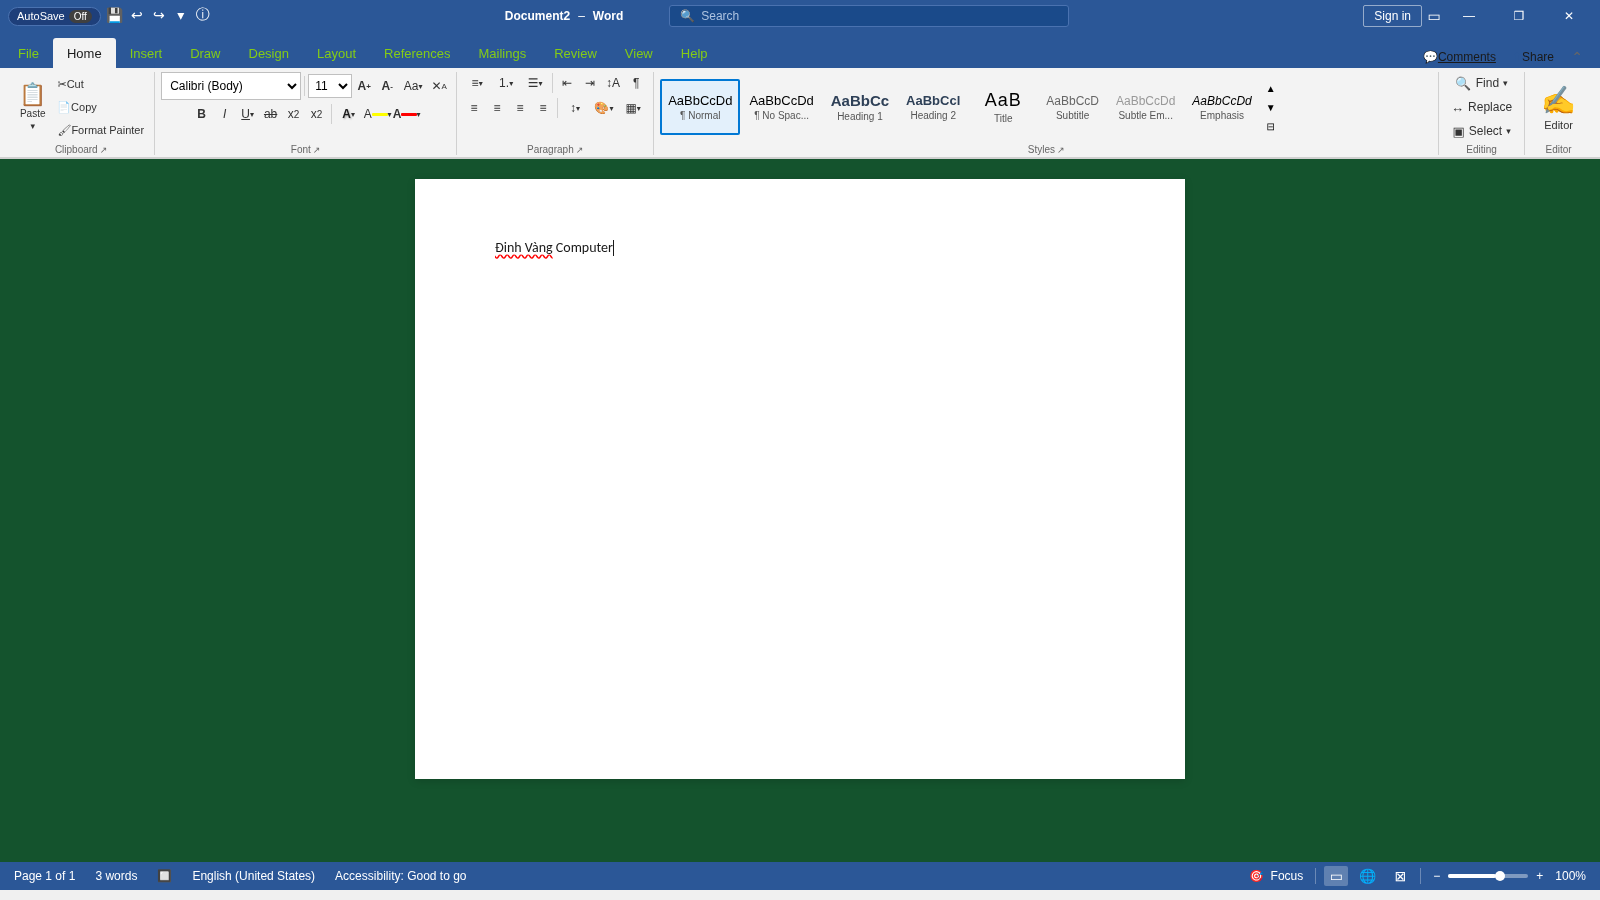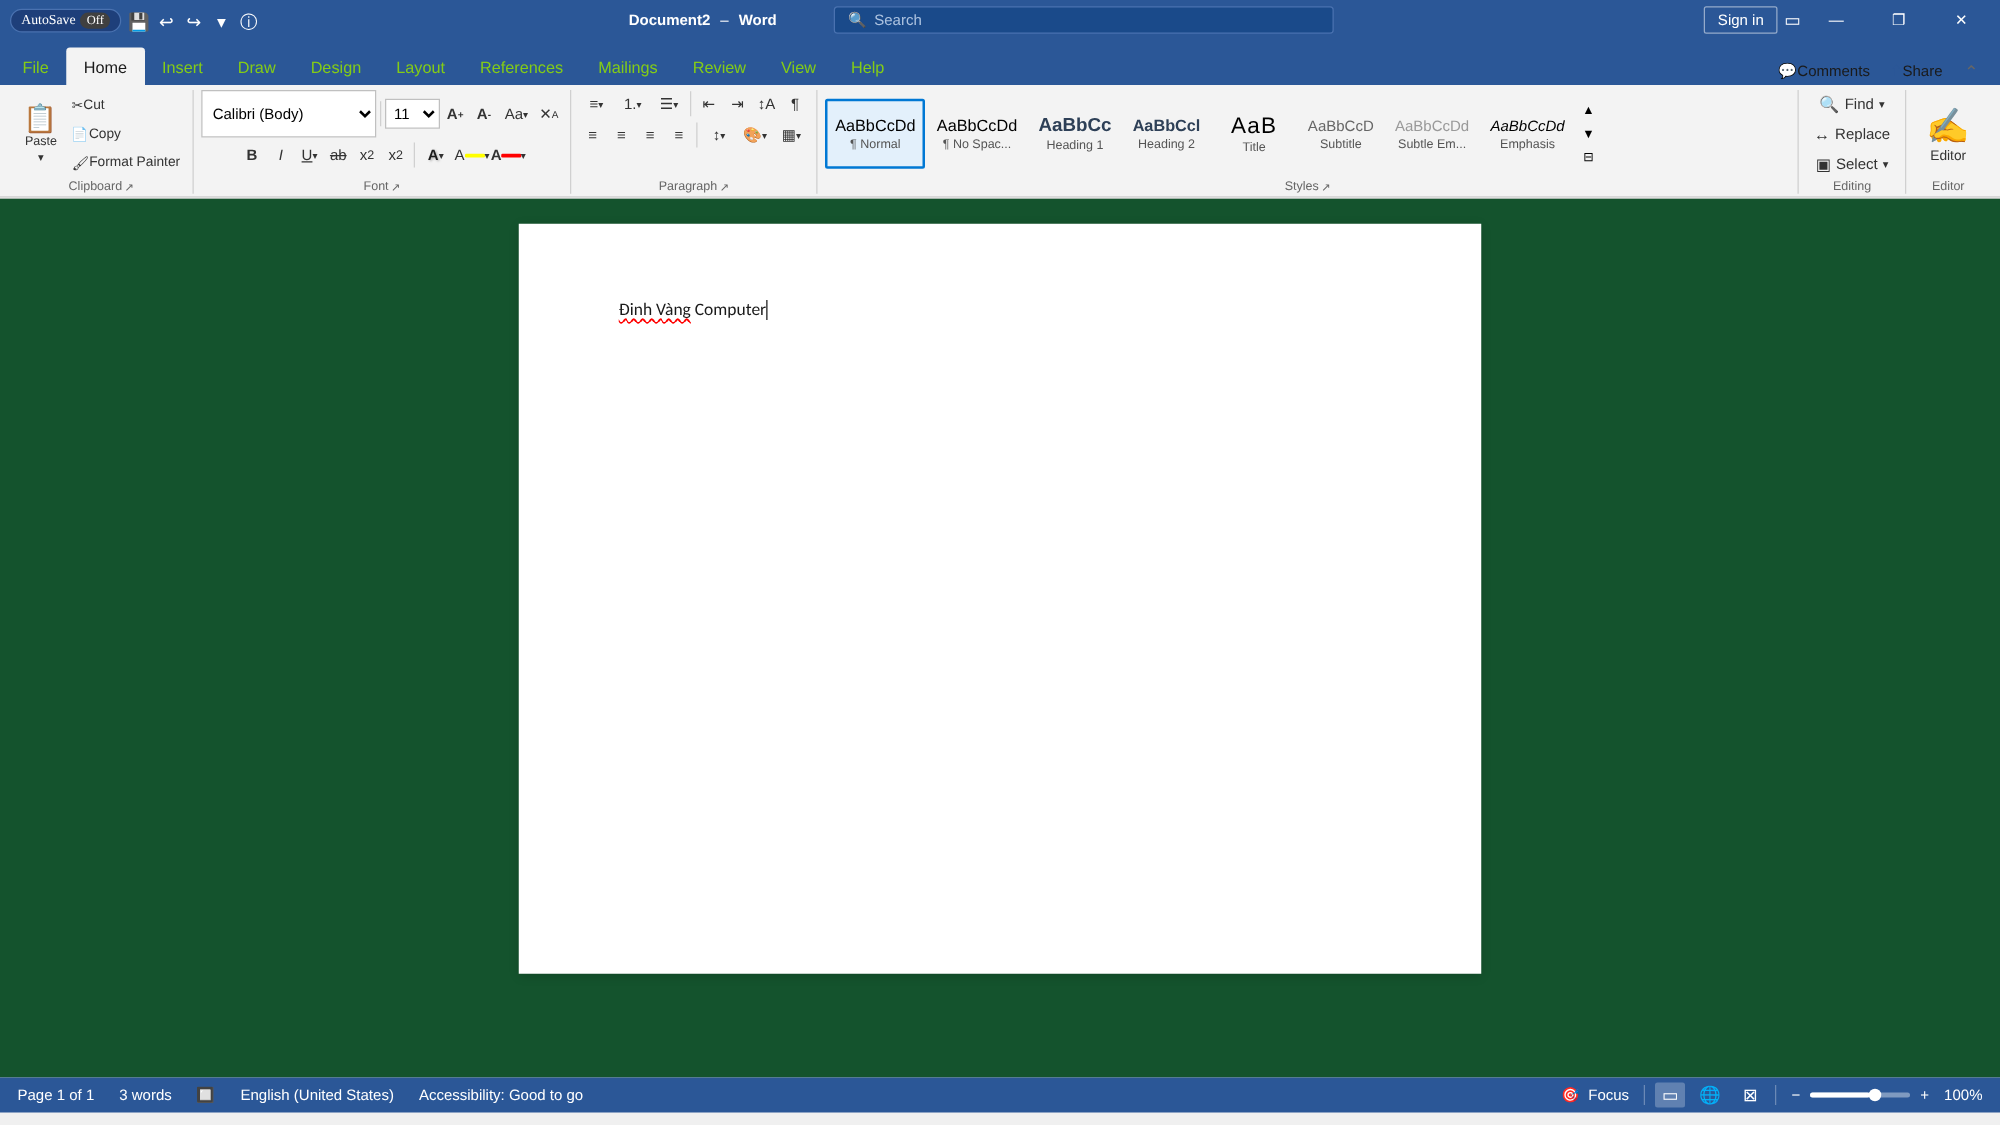--- a/index.html
+++ b/index.html
@@ -10,23 +10,22 @@
       background: #2b5797;
       height: 32px;
       display: flex;
       align-items: center;
       justify-content: space-between;
       padding: 0 8px;
       color: white;
     }
     .title-bar-left {
       display: flex;
-      align-items: flex-end;
+      align-items: flex-start;
       gap: 6px;
-      font-family: Liberation Serif, serif;
     }
     .title-bar-center {
       display: flex;
       align-items: center;
       gap: 8px;
       flex: 1;
       justify-content: center;
     }
     .title-bar-right {
       display: flex;
@@ -203,21 +202,21 @@
     }
     .vstack {
       display: flex;
       flex-direction: column;
       gap: 1px;
     }
 
     
     .font-name-select {
       width: 140px;
-      height: 38px;
+      height: 28px;
       font-size: 12px;
       border: 1px solid #c0c0c0;
       background: white;
       padding: 0 4px;
       cursor: pointer;
     }
     .font-size-select {
       width: 44px;
       height: 24px;
       font-size: 12px;
@@ -468,21 +467,21 @@
     <div class="tab-item">Draw</div>
     <div class="tab-item">Design</div>
     <div class="tab-item">Layout</div>
     <div class="tab-item">References</div>
     <div class="tab-item">Mailings</div>
     <div class="tab-item">Review</div>
     <div class="tab-item">View</div>
     <div class="tab-item">Help</div>
     <div style="flex:1;"></div>
     <div style="display:flex;align-items:center;gap:8px;padding:0 8px;">
-      <div class="small-btn" style="color:#2b5797;font-size:12px;">💬 <span style="color:#1a1a1a;font-size:12px;">Comments</span></div>
+      <div class="small-btn" style="color:#2b5797;font-size:12px;">💬 <span style="color:#1a1a1a;font-size:12px;text-decoration:underline;">Comments</span></div>
       <div class="small-btn" style="color:#2b5797;font-size:12px;">⬆ <span style="color:#1a1a1a;font-size:12px;">Share</span></div>
       <div class="small-btn" style="color:#666;font-size:14px;">⌃</div>
     </div>
   </div>
 
   <div class="ribbon-content">
 
     <div class="ribbon-group">
       <div class="ribbon-group-content">
         <div class="ribbon-btn">

